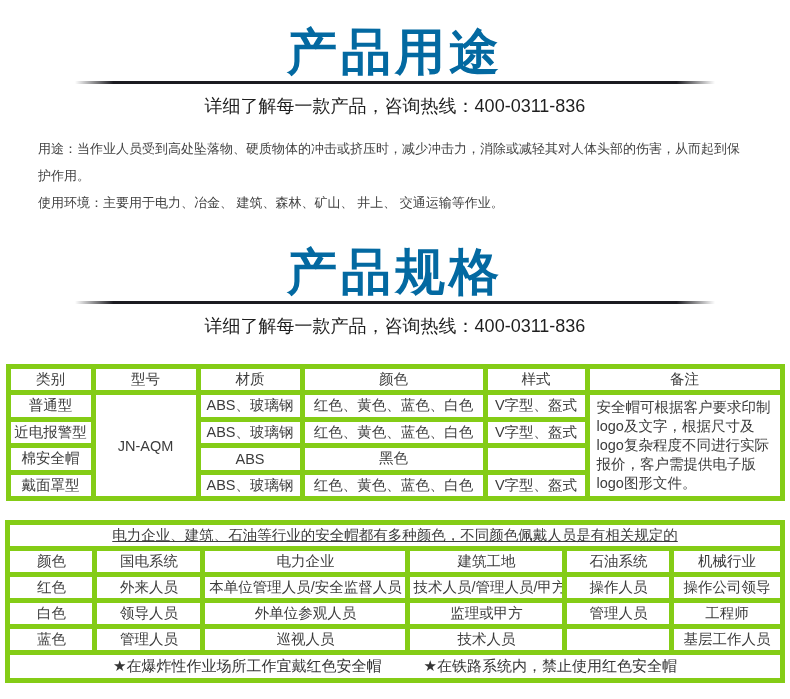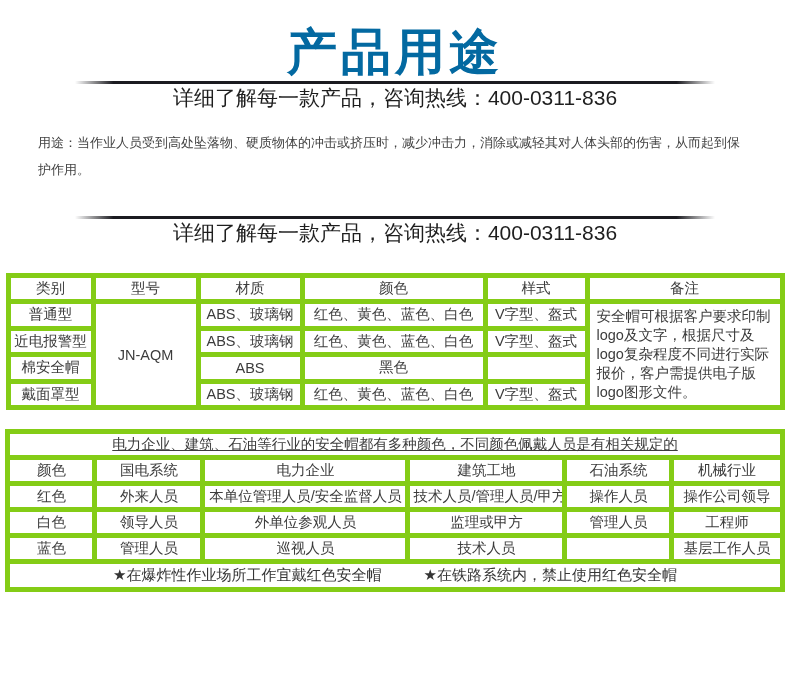--- a/index.html
+++ b/index.html
@@ -20,22 +20,23 @@
     font-weight: 900;
     letter-spacing: 4px;
     color: #0369a1;
   }
   .divider {
     width: 640px; height: 3px;
     margin: 3px auto 0;
     background: linear-gradient(90deg, rgba(25,25,30,0) 0%, #1b1b20 6%, #1b1b20 94%, rgba(25,25,30,0) 100%);
   }
   .subtitle {
+    margin-top: 10px;
     text-align: center;
-    font-size: 21px;
+    font-size: 18px;
     color: #1e1e1e;
   }
   .usage-block {
     margin: 17px 38px 0 38px;
     font-size: 13px;
     line-height: 27px;
     color: #424242;
   }
   .usage-block p { margin: 0; }
 
@@ -83,23 +84,25 @@
 <body>
 
 <div class="section-head">
   <div class="big-title">产品用途</div>
   <div class="divider"></div>
   <div class="subtitle">详细了解每一款产品，咨询热线：400-0311-836</div>
 </div>
 
 <div class="usage-block">
   <p>用途：当作业人员受到高处坠落物、硬质物体的冲击或挤压时，减少冲击力，消除或减轻其对人体头部的伤害，从而起到保护作用。</p>
+  <p>使用环境：主要用于电力、冶金、 建筑、森林、矿山、 井上、 交通运输等作业。</p>
 </div>
 
 <div class="section-head second">
+  <div class="big-title">产品规格</div>
   <div class="divider"></div>
   <div class="subtitle">详细了解每一款产品，咨询热线：400-0311-836</div>
 </div>
 
 <table class="spec-table">
   <colgroup>
     <col style="width:85px">
       <col style="width:105px">
       <col style="width:104px">
     <col style="width:183px">

